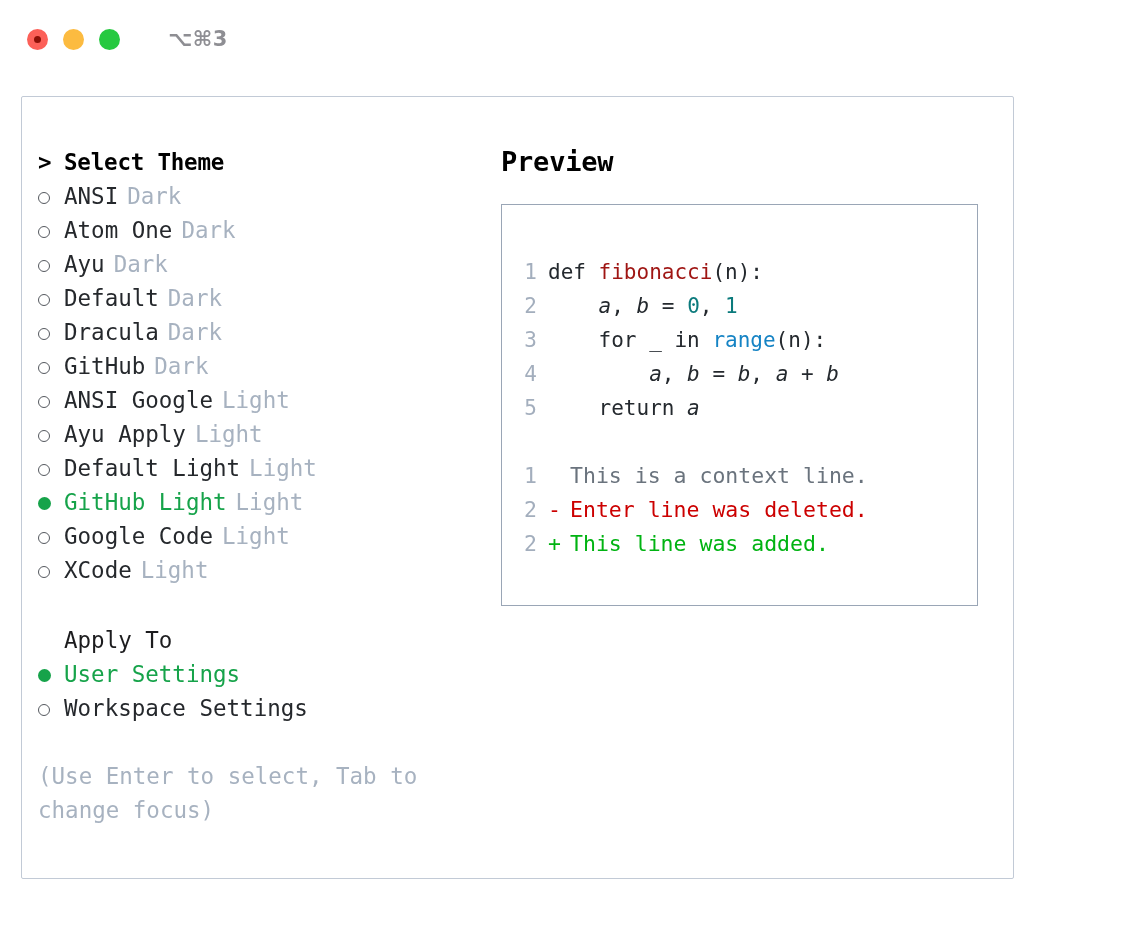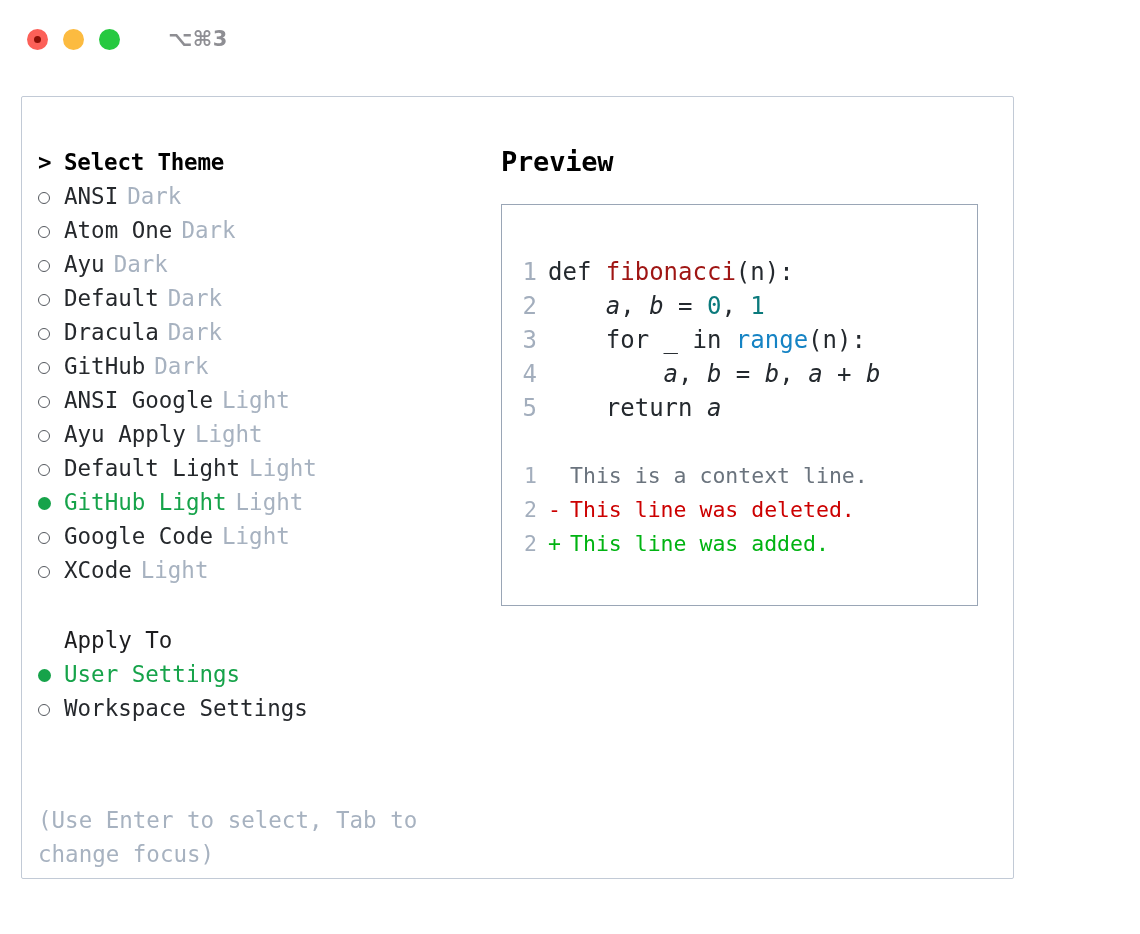--- a/index.html
+++ b/index.html
@@ -163,21 +163,20 @@
 
   
   #hint-text {
     position: absolute;
     left: 16px;
     top: 662px;
     width: 410px;
     font-size: 22.5px;
     line-height: 34px;
     color: #a7b2c0;
-    margin-top: 44px;
   }
 
   
   #preview-column {
     position: absolute;
     left: 479px;
     top: 48px;
     width: 490px;
   }
   #preview-header {
@@ -202,21 +201,21 @@
 
   #code-area {
     position: absolute;
     left: 9px;
     top: 50px;
     width: 460px;
   }
   .code-line {
     height: 34px;
     line-height: 34px;
-    font-size: 24px;
+    font-size: 21px;
     white-space: pre;
   }
   .lno {
     display: inline-block;
     width: 26px;
     text-align: right;
     color: #a3aebd;
     margin-right: 11px;
   }
   .tok-kw      { color: #24292e; }
@@ -290,21 +289,21 @@
           <div id="code-lines">
               <div class="code-line"><span class="lno">1</span><span class="tok-kw">def </span><span class="tok-fn">fibonacci</span><span class="tok-punct">(n):</span></div>
               <div class="code-line"><span class="lno">2</span><span class="tok-plain">    </span><span class="tok-var">a</span><span class="tok-punct">, </span><span class="tok-var">b</span><span class="tok-punct"> = </span><span class="tok-num">0</span><span class="tok-punct">, </span><span class="tok-num">1</span></div>
               <div class="code-line"><span class="lno">3</span><span class="tok-kw">    for _ in </span><span class="tok-builtin">range</span><span class="tok-punct">(n):</span></div>
               <div class="code-line"><span class="lno">4</span><span class="tok-plain">        </span><span class="tok-var">a</span><span class="tok-punct">, </span><span class="tok-var">b</span><span class="tok-punct"> = </span><span class="tok-var">b</span><span class="tok-punct">, </span><span class="tok-var">a</span><span class="tok-punct"> + </span><span class="tok-var">b</span></div>
               <div class="code-line"><span class="lno">5</span><span class="tok-kw">    return </span><span class="tok-var">a</span></div>
             </div>
           <div class="diff-gap"></div>
           <div id="diff-lines">
               <div class="diff-line"><span class="lno">1</span><span class="diff-mark diff-ctx"></span><span class="diff-ctx">This is a context line.</span></div>
-              <div class="diff-line"><span class="lno">2</span><span class="diff-mark diff-del">-</span><span class="diff-del">This line was deleted.</span></div>
+              <div class="diff-line"><span class="lno">2</span><span class="diff-mark diff-del">-</span><span class="diff-del">Enter line was deleted.</span></div>
               <div class="diff-line"><span class="lno">2</span><span class="diff-mark diff-add">+</span><span class="diff-add">This line was added.</span></div>
             </div>
         </div>
       </div>
 
     </div>
   </div>
 </div>
 
 </body></html>

